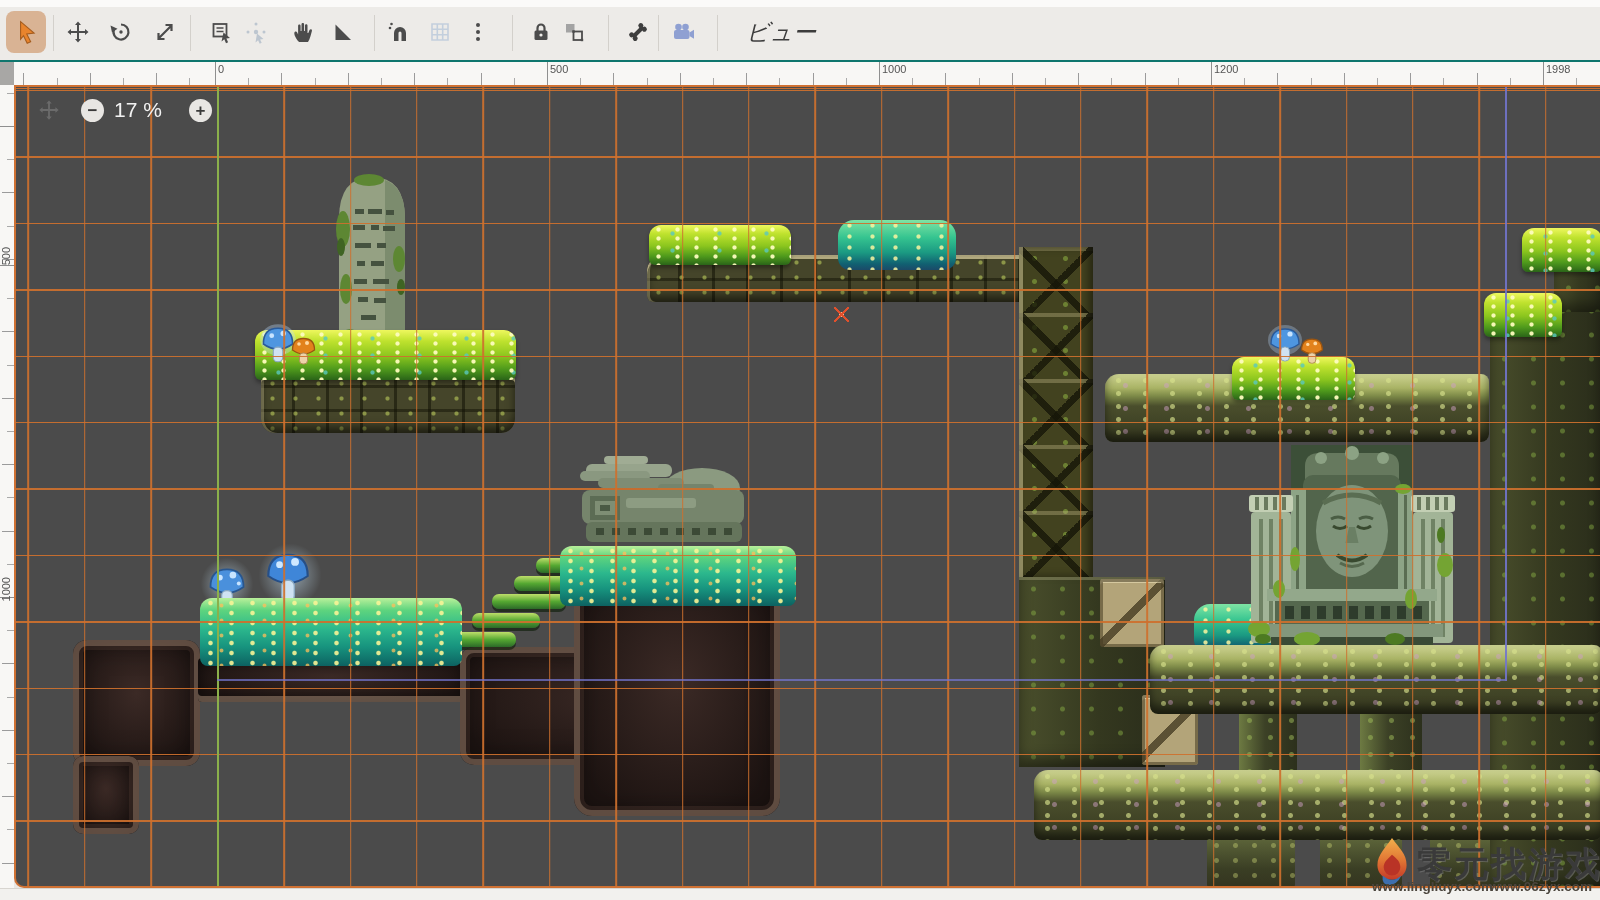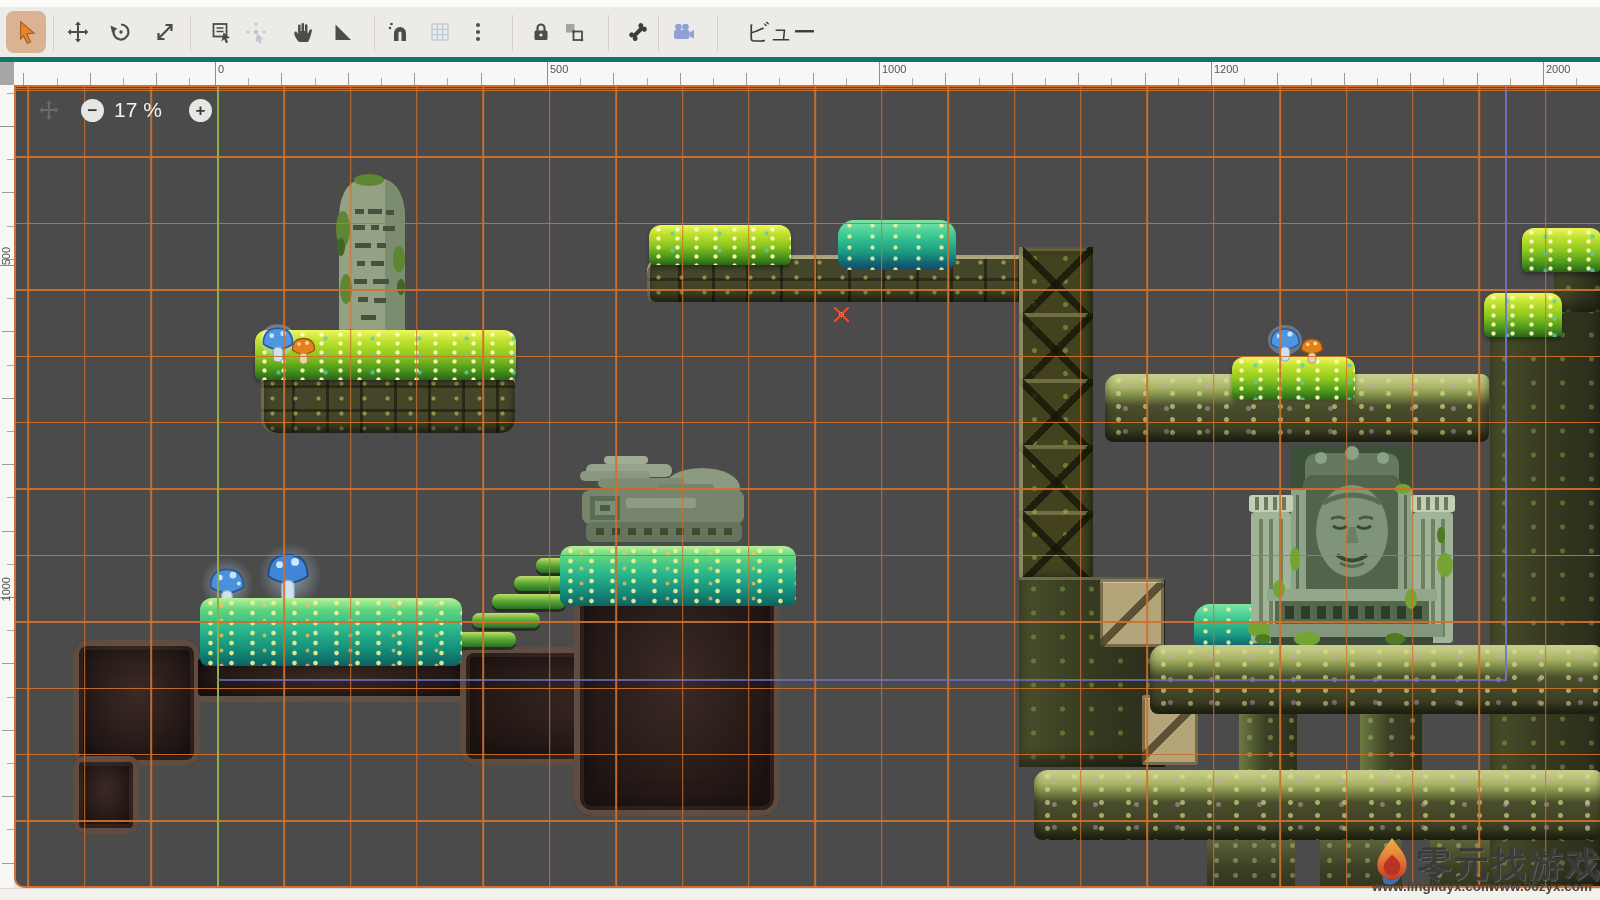--- a/index.html
+++ b/index.html
@@ -3,21 +3,21 @@
 <meta charset="utf-8">
 <style>
   * { margin:0; padding:0; box-sizing:border-box; }
   html,body { width:1600px; height:900px; overflow:hidden; background:#e9e7e4;
               font-family:"Liberation Sans", sans-serif; }
   .app { position:relative; width:1600px; height:900px; }
 
   
   .topstrip { position:absolute; left:0; top:0; width:1600px; height:7px; background:#fbfaf9; }
   .toolbar { position:absolute; left:0; top:7px; width:1600px; height:55px;
-             background:#edebe8; border-bottom:5px solid #0f766e; }
+             background:#edebe8; border-bottom:2px solid #0f766e;font-style:italic; }
   .tbtn { position:absolute; top:4px; width:40px; height:42px; border-radius:8px;
           display:flex; align-items:center; justify-content:center; }
   .tbtn.selected { background:#d9b394; }
   .tsep { position:absolute; top:8px; width:1px; height:36px; background:#d3d0cb; }
   .viewbtn { position:absolute; top:4px; left:731px; width:100px; height:42px;
              display:flex; align-items:center; justify-content:center;
              font-size:23px; color:#3c3c3c; border-radius:6px; }
   .icon svg { display:block; }
 
   
@@ -306,21 +306,21 @@
 
     <div class="viewbtn">ビュー</div>
   </div>
 
   <div class="ruler-corner"></div>
   <div class="ruler-top">
     <span class="rlabel" style="left:204px">0</span>
     <span class="rlabel" style="left:536px">500</span>
     <span class="rlabel" style="left:868px">1000</span>
     <span class="rlabel" style="left:1200px">1200</span>
-    <span class="rlabel" style="left:1532px">2000</span>
+    <span class="rlabel" style="left:1532px">1998</span>
   </div>
   <div class="ruler-left">
     <span class="rlabel" style="top:162px">500</span>
     <span class="rlabel" style="top:492px">1000</span>
   </div>
 
   <div class="canvas">
 
     <div class="tile cave" style="left:57px;top:553px;width:127px;height:126px"></div>
     <div class="tile cave" style="left:57px;top:669px;width:66px;height:78px;border-radius:10px"></div>

